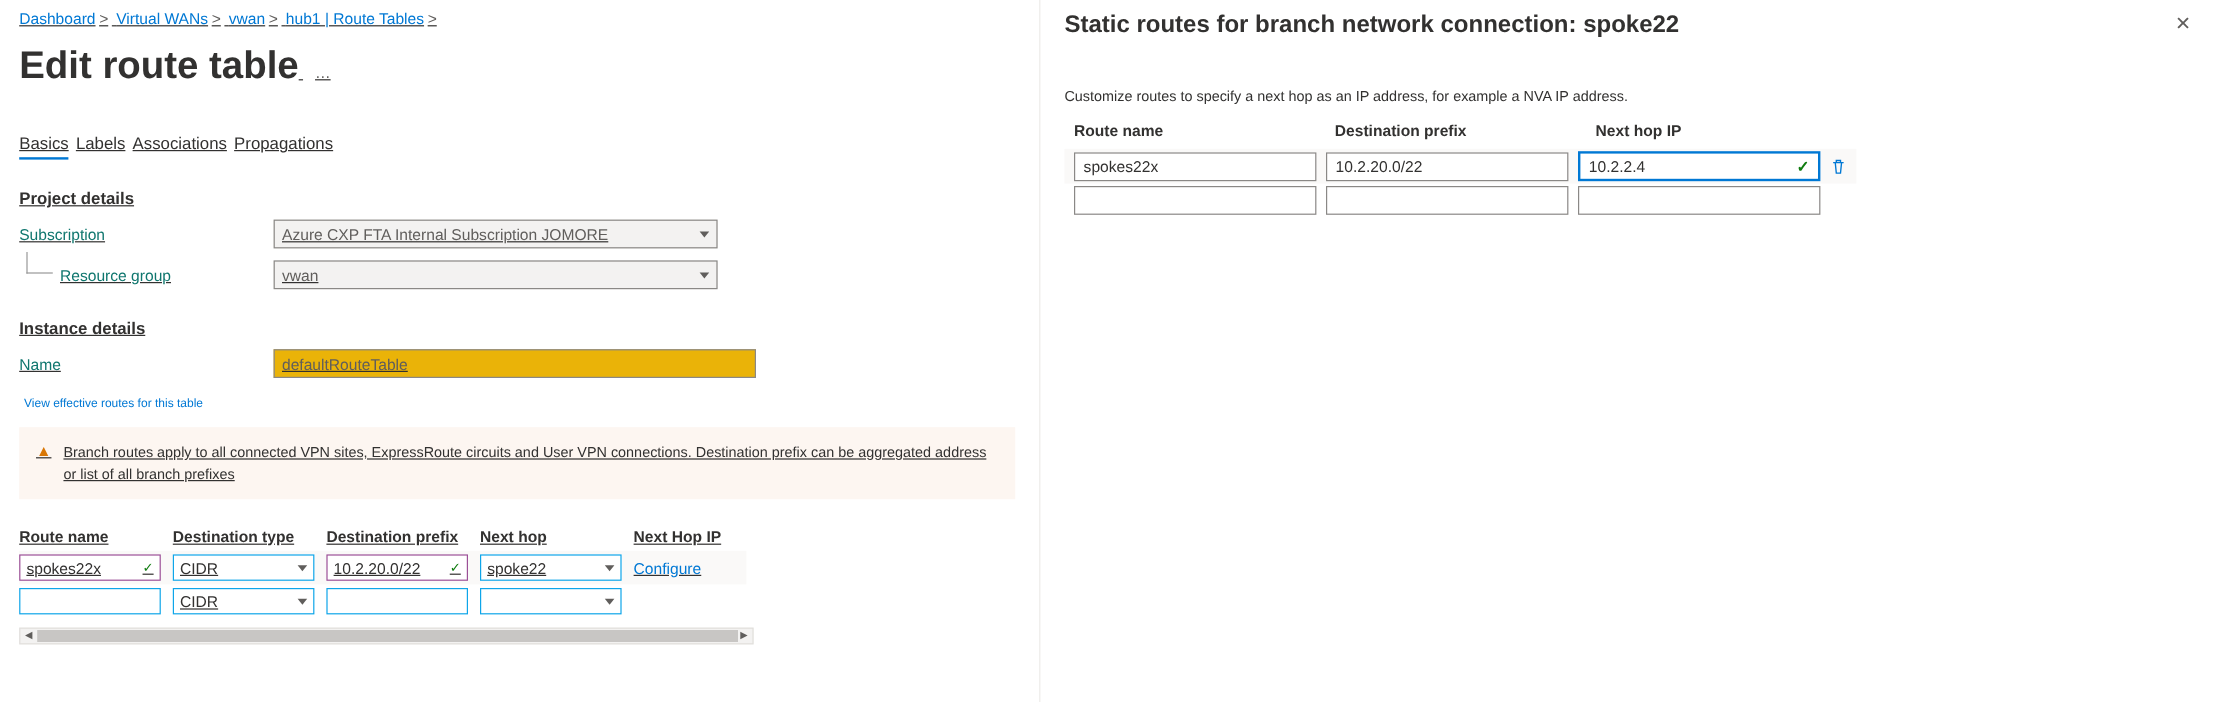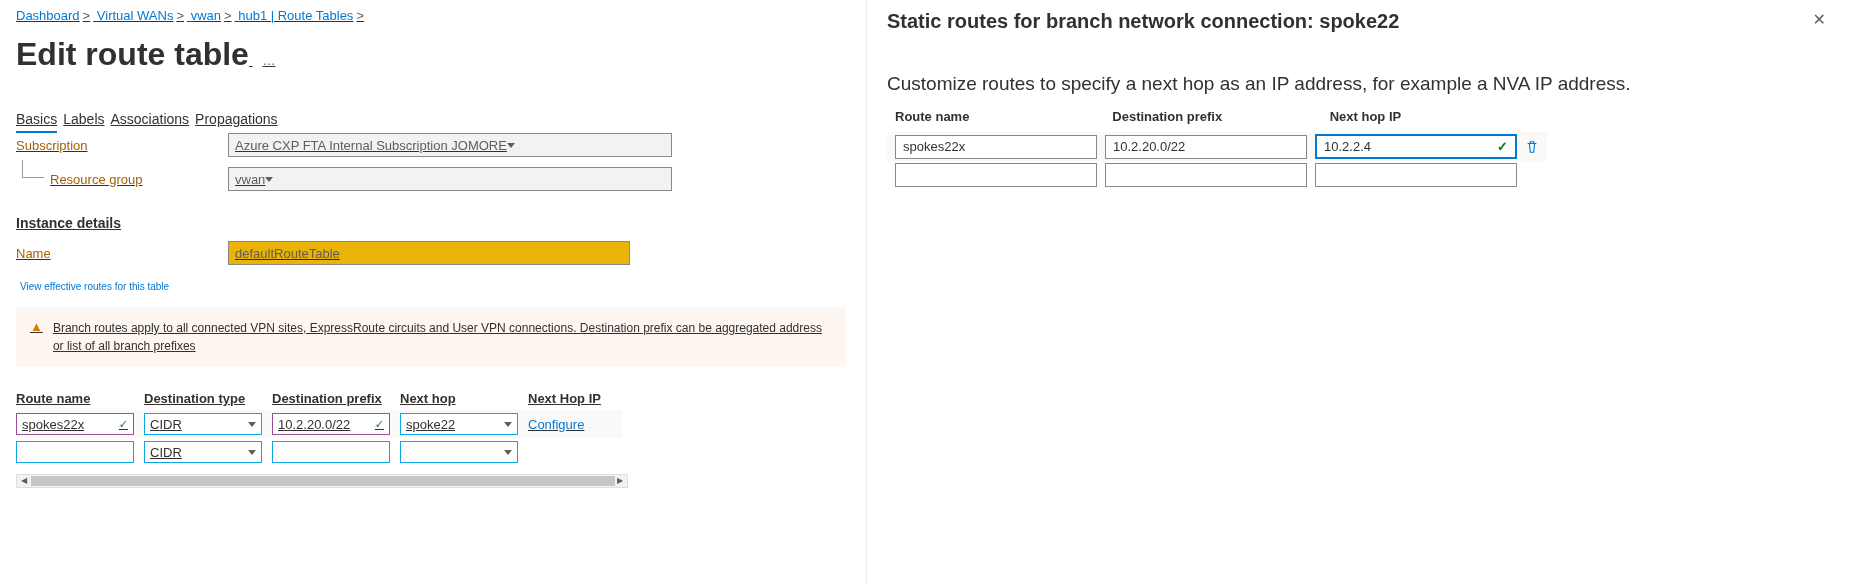--- a/index.html
+++ b/index.html
@@ -16,25 +16,25 @@
   .title-more { color: #605e5c; margin-left: 10px; cursor: pointer; }
 
   
   .tabs { display: flex; gap: 6px; margin-top: 36px; border-bottom: 0; }
   .tab { font-size: 14px; color: #323130; padding-bottom: 4px; cursor: pointer; }
   .tab.active { color: #323130; font-weight:400; border-bottom: 2px solid #0078d4; }
 
   .section-heading { font-size: 14px; font-weight: 600; margin-top: 24px; margin-bottom: 10px; }
 
   .form-row { display: flex; align-items: center; margin-bottom: 10px; }
-  .form-label { width: 212px; font-size: 13px; color: #a16207; }
+  .form-label { width: 212px; font-size: 13px; color: #0f766e; }
   .form-label.indent { padding-left: 34px; position: relative; }
   .indent-line { position: absolute; left: 6px; top:-12px; width: 22px; height: 18px; border-left:1px solid #999; border-bottom:1px solid #999; }
 
-  .readonly-select { width: 444px; height: 24px; border: 1px solid #8a8886; background: #f3f2f1; color: #605e5c; padding: 0 6px; display: flex; align-items:center; font-size:13px; }
+  .readonly-select { width: 370px; height: 24px; border: 1px solid #8a8886; background: #f3f2f1; color: #605e5c; padding: 0 6px; display: flex; align-items:center; justify-content:space-between; font-size:13px; }
   .readonly-select.disabled { background: #f3f2f1; color:#605e5c; }
 
   .readonly-input { width: 402px; height: 24px; border: 1px solid #8a8886; background: #eab308; color:#605e5c; padding:0 6px; font-size:13px; display:flex; align-items:center; }
 
   .link { color:#0078d4; font-size:10px; text-decoration:none; cursor:pointer; display:inline-block; margin-left:4px; }
 
   .info-banner { background:#fdf6f1; padding:12px 14px; display:flex; gap:10px; font-size:12px; color:#323130; margin-top:14px; width: 830px; }
   .info-banner .warn-icon { color:#d97706; font-size:13px; flex-shrink:0; }
   .info-banner .msg { line-height:18px; }
 
@@ -58,21 +58,21 @@
   .hscroll { width: 612px; height:14px; border:1px solid #e1dfdd; background:#f3f2f1; margin-top:8px; position:relative; }
   .hscroll .thumb { position:absolute; left:14px; top:1px; height:10px; width:584px; background:#c8c6c4; }
   .hscroll .arrow { position:absolute; top:0; width:14px; text-align:center; font-size:8px; color:#605e5c; line-height:12px; }
   .hscroll .arrow.left { left:0; }
   .hscroll .arrow.right { right:0; }
 
   
   .panel-header { display:flex; justify-content:space-between; align-items:flex-start; }
   h2.panel-title { font-size:20px; font-weight:600; margin-top:2px; }
   .close-x { font-size:16px; color:#605e5c; cursor:pointer; padding:2px 6px; }
-  .panel-desc { font-size:19px; color:#323130; margin-top:40px; margin-bottom:14px; }
+  .panel-desc { font-size:12px; color:#323130; margin-top:40px; margin-bottom:14px; }
 
   .rtable { width: 660px; }
   .rtable-hdr { display:flex; font-size:13px; font-weight:600; padding:0 8px 8px 8px; }
   .rcol-n { width:218px; }
   .rcol-d { width:218px; }
   .rcol-h { width:210px; }
 
   .rrow { display:flex; align-items:center; padding: 2px 0; }
   .rrow.alt { background:#faf9f8; }
   .rinput { height:24px; border:1px solid #8a8886; background:#fff; padding:0 7px; font-size:13px; display:flex; align-items:center; justify-content:space-between; margin-left:8px; }
@@ -99,20 +99,21 @@
   <h1 class="page-title">Edit route table</h1>
   <span class="title-more">…</span>
 
   <div class="tabs">
     <div class="tab active">Basics</div>
     <div class="tab">Labels</div>
     <div class="tab">Associations</div>
     <div class="tab">Propagations</div>
   </div>
 
+  <div class="section-heading">Project details</div>
 
   <div class="form-row">
     <div class="form-label">Subscription</div>
     <div class="readonly-select disabled">
       <span>Azure CXP FTA Internal Subscription JOMORE</span>
       <span class="chev-down"></span>
     </div>
   </div>
 
   <div class="form-row">

